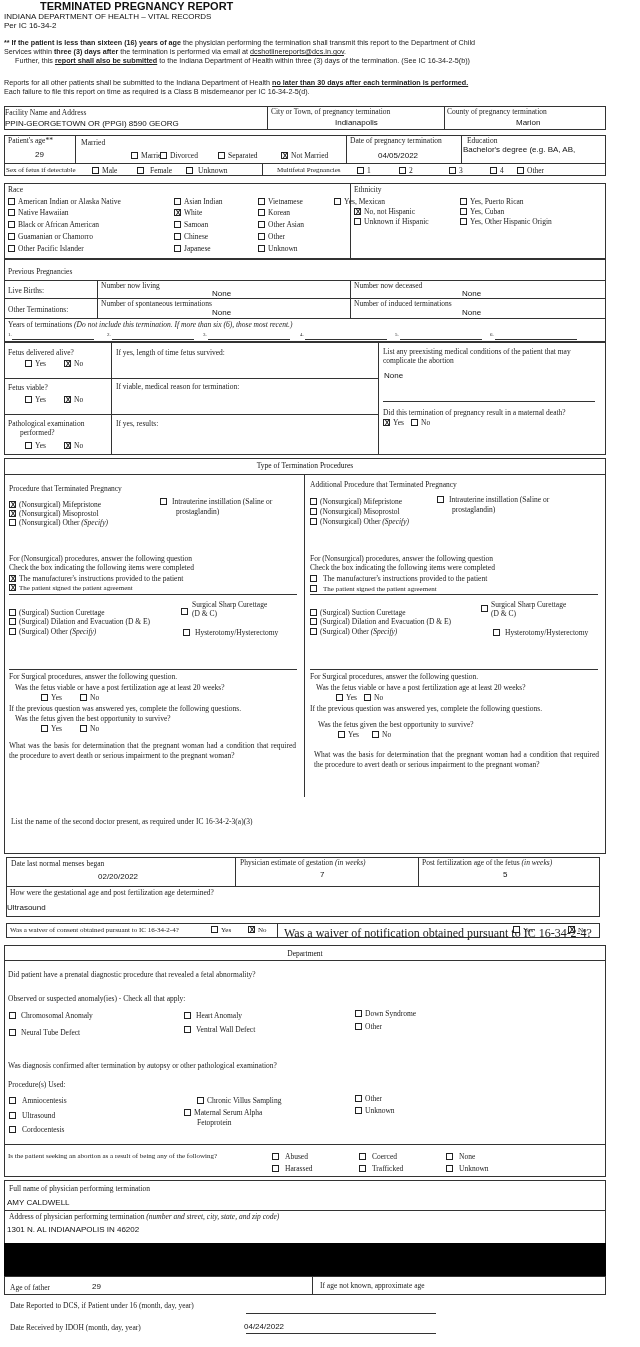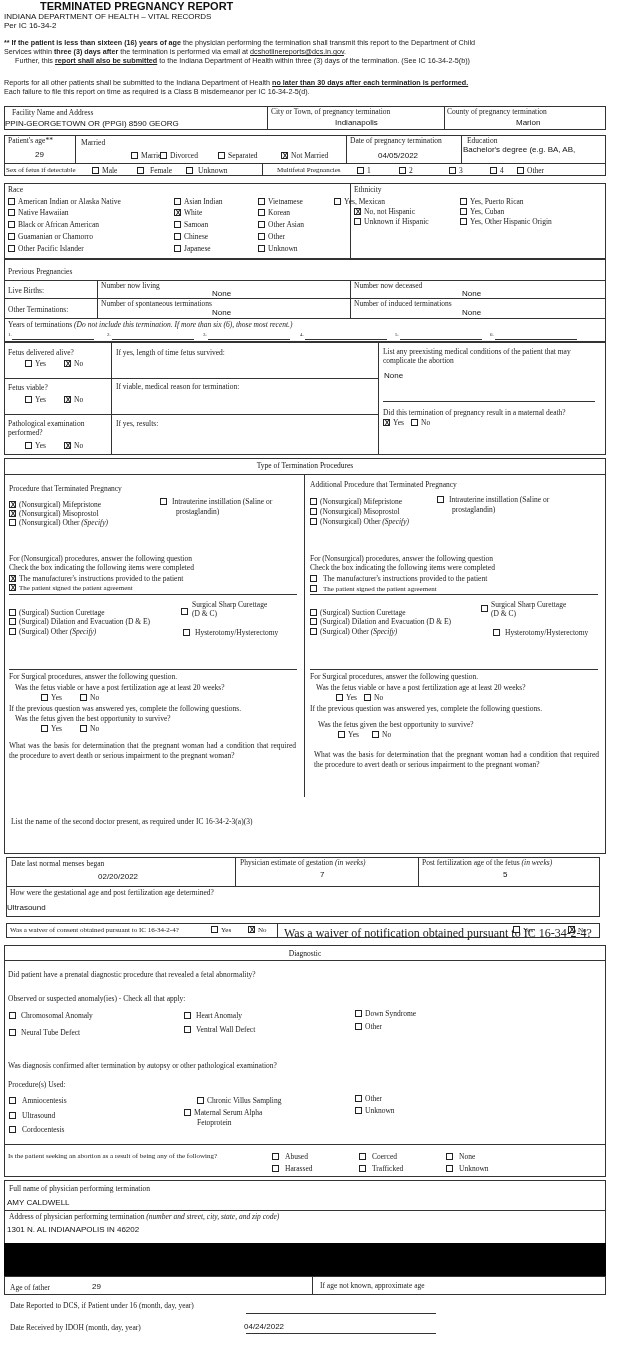--- a/index.html
+++ b/index.html
@@ -33,21 +33,21 @@
 
 <div class="abs notice" style="left:4px;top:38px;"><b>** If the patient is less than sixteen (16) years of age</b><span> the physician performing the termination shall transmit this report to the Department of Child</span></div>
 <div class="abs notice" style="left:4px;top:47px;"><span>Services within </span><b>three (3) days after</b><span> the termination is performed via email at </span><span class="u">dcshotlinereports@dcs.in.gov</span><span>.</span></div>
 <div class="abs notice" style="left:4px;top:56px;padding-left:11px;"><span>Further, this </span><b class="u">report shall also be submitted</b><span> to the Indiana Department of Health within three (3) days of the termination.  (See IC 16-34-2-5(b))</span></div>
 <div class="abs notice" style="left:4px;top:78px;"><span>Reports for all other patients shall be submitted to the Indiana Department of Health </span><b class="u">no later than 30 days after each termination is performed.</b></div>
 <div class="abs notice" style="left:4px;top:87px;">Each failure to file this report on time as required is a Class B misdemeanor per IC 16-34-2-5(d).</div>
 
 <div class="box" style="left:4px;top:106px;width:602px;height:24px;"></div>
 <div class="vl" style="left:267px;top:106px;height:24px;"></div>
 <div class="vl" style="left:444px;top:106px;height:24px;"></div>
-<div class="lbl" style="left:12px;top:108px;">Facility Name and Address</div>
+<div class="lbl" style="left:5px;top:108px;">Facility Name and Address</div>
 <div class="val" style="left:5px;top:119px;">PPIN-GEORGETOWN OR (PPGI) 8590 GEORG</div>
 <div class="lbl" style="left:271px;top:107px;">City or Town, of pregnancy termination</div>
 <div class="val" style="left:335px;top:118px;">Indianapolis</div>
 <div class="lbl" style="left:447px;top:107px;">County of pregnancy termination</div>
 <div class="val" style="left:516px;top:118px;">Marion</div>
 
 <div class="box" style="left:4px;top:135px;width:602px;height:41px;"></div>
 <div class="hl" style="left:4px;top:163px;width:602px;"></div>
 <div class="vl" style="left:75px;top:135px;height:28px;"></div>
 <div class="vl" style="left:346px;top:135px;height:28px;"></div>
@@ -140,21 +140,21 @@
 <div class="hl" style="left:4px;top:414px;width:374px;"></div>
 <div class="lbl" style="left:8px;top:348px;">Fetus delivered alive?</div>
 <div class="opt" style="left:25px;top:359px;"><span class="cb"></span><span>Yes</span></div>
 <div class="opt" style="left:64px;top:359px;"><span class="cb checked"></span><span>No</span></div>
 <div class="lbl" style="left:116px;top:348px;">If yes, length of time fetus survived:</div>
 <div class="lbl" style="left:8px;top:383px;">Fetus viable?</div>
 <div class="opt" style="left:25px;top:395px;"><span class="cb"></span><span>Yes</span></div>
 <div class="opt" style="left:64px;top:395px;"><span class="cb checked"></span><span>No</span></div>
 <div class="lbl" style="left:116px;top:382px;">If viable, medical reason for termination:</div>
 <div class="lbl" style="left:8px;top:419px;">Pathological examination</div>
-<div class="lbl" style="left:8px;top:428px;text-align:right;">performed?</div>
+<div class="lbl" style="left:20px;top:428px;text-align:right;">performed?</div>
 <div class="opt" style="left:25px;top:441px;"><span class="cb"></span><span>Yes</span></div>
 <div class="opt" style="left:64px;top:441px;"><span class="cb checked"></span><span>No</span></div>
 <div class="lbl" style="left:116px;top:419px;">If yes, results:</div>
 <div class="lbl" style="left:383px;top:347px;">List any preexisting medical conditions of the patient that may</div>
 <div class="lbl" style="left:383px;top:356px;">complicate the abortion</div>
 <div class="val" style="left:384px;top:371px;">None</div>
 <div class="hl" style="left:383px;top:401px;width:212px;"></div>
 <div class="lbl" style="left:383px;top:408px;">Did this termination of pregnancy result in a maternal death?</div>
 <div class="opt" style="left:383px;top:418px;"><span class="cb checked"></span><span>Yes</span></div>
 <div class="opt" style="left:411px;top:418px;"><span class="cb"></span><span>No</span></div>
@@ -242,21 +242,21 @@
 <div class="lbl" style="left:10px;top:926px;font-size:7px;">Was a waiver of consent obtained pursuant to IC 16-34-2-4?</div>
 <div class="opt" style="left:211px;top:926px;font-size:7px;"><span class="cb"></span><span>Yes</span></div>
 <div class="opt" style="left:248px;top:926px;font-size:7px;"><span class="cb checked"></span><span>No</span></div>
 <div class="lbl" style="left:284px;top:926px;font-size:12px;">Was a waiver of notification obtained pursuant to IC 16-34-2-4?</div>
 <div class="opt" style="left:513px;top:926px;font-size:7px;"><span class="cb"></span><span>Yes</span></div>
 <div class="opt" style="left:568px;top:926px;font-size:7px;"><span class="cb checked"></span><span>No</span></div>
 
 <div class="box" style="left:4px;top:945px;width:602px;height:232px;"></div>
 <div class="hl" style="left:4px;top:960px;width:602px;"></div>
 <div class="hl" style="left:4px;top:1144px;width:602px;"></div>
-<div class="abs" style="left:4px;top:949px;width:602px;text-align:center;font-size:7.5px;">Diagnostic</div>
+<div class="abs" style="left:4px;top:949px;width:602px;text-align:center;font-size:7.5px;">Department</div>
 <div class="lbl" style="left:8px;top:970px;">Did patient have a prenatal diagnostic procedure that revealed a fetal abnormality?</div>
 <div class="lbl" style="left:8px;top:994px;">Observed or suspected anomaly(ies) - Check all that apply:</div>
 <div class="opt" style="left:9px;top:1011px;"><span class="cb" style="margin-right:5px"></span><span>Chromosomal Anomaly</span></div>
 <div class="opt" style="left:9px;top:1028px;"><span class="cb" style="margin-right:5px"></span><span>Neural Tube Defect</span></div>
 <div class="opt" style="left:184px;top:1011px;"><span class="cb" style="margin-right:5px"></span><span>Heart Anomaly</span></div>
 <div class="opt" style="left:184px;top:1025px;"><span class="cb" style="margin-right:5px"></span><span>Ventral Wall Defect</span></div>
 <div class="opt" style="left:355px;top:1009px;"><span class="cb"></span><span>Down Syndrome</span></div>
 <div class="opt" style="left:355px;top:1022px;"><span class="cb"></span><span>Other</span></div>
 <div class="lbl" style="left:8px;top:1061px;">Was diagnosis confirmed after termination by autopsy or other pathological examination?</div>
 <div class="lbl" style="left:8px;top:1080px;">Procedure(s) Used:</div>

